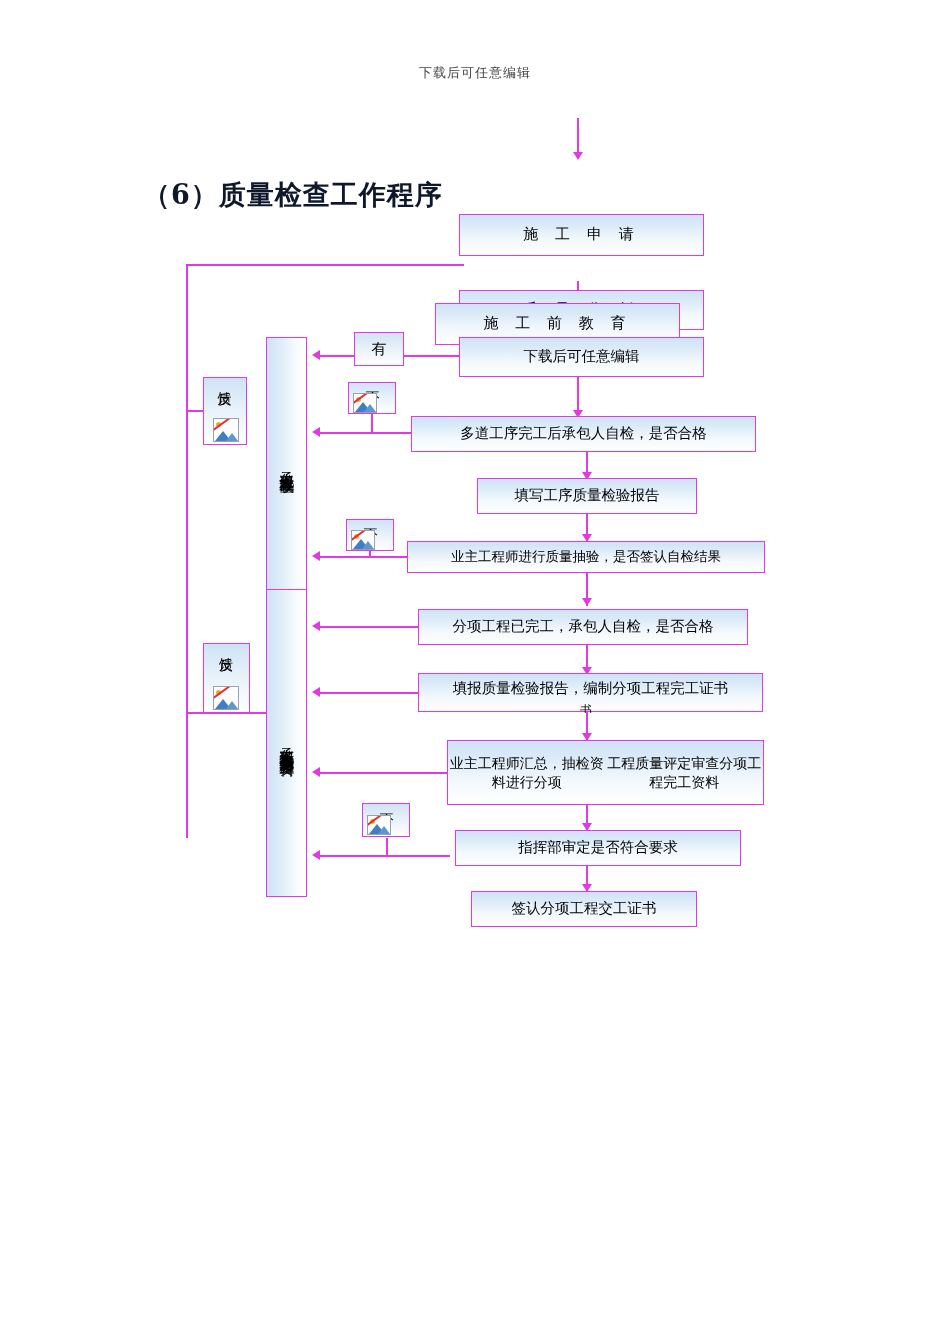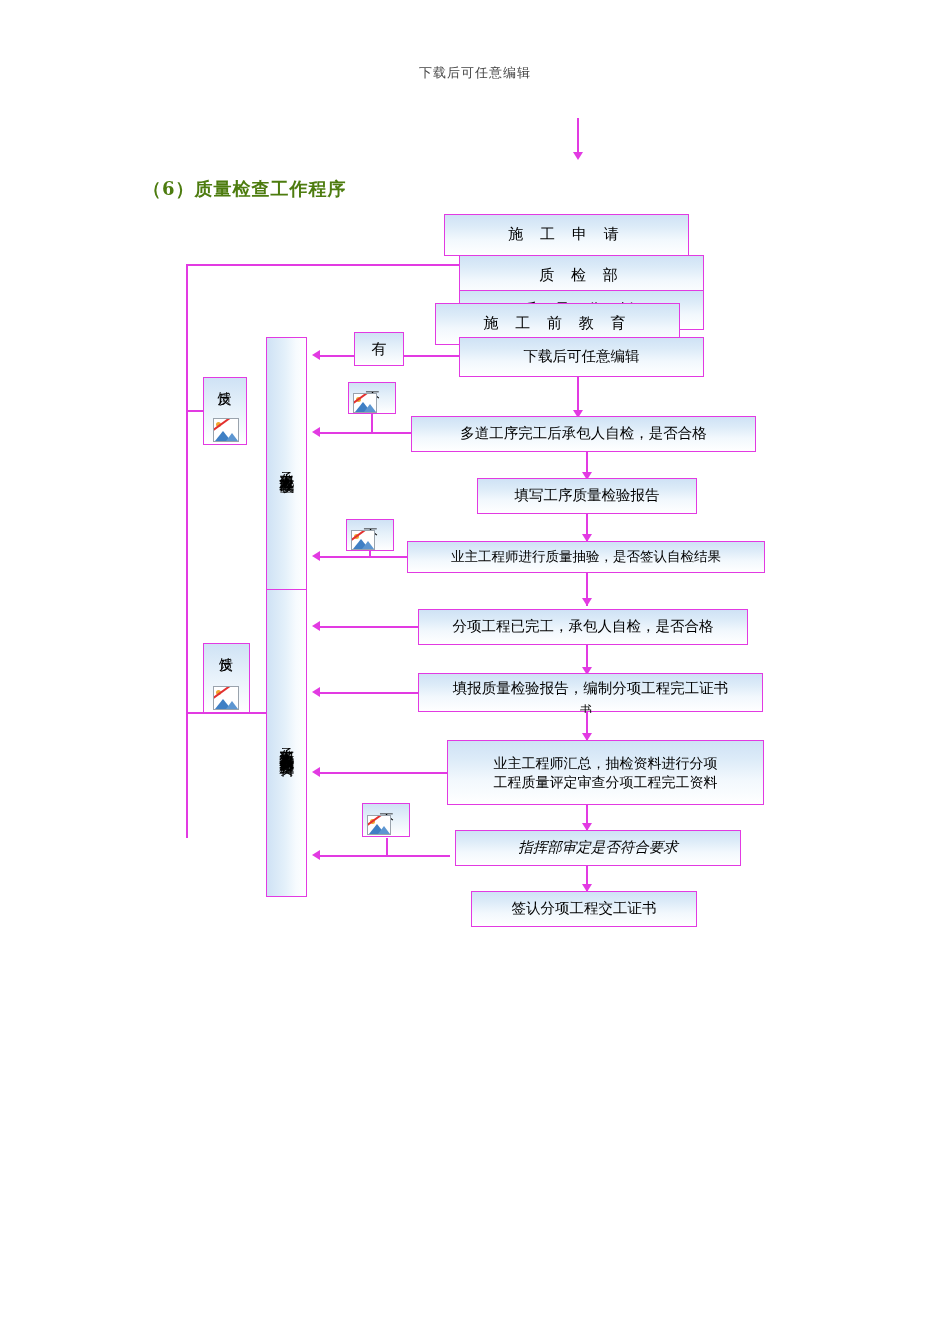--- a/index.html
+++ b/index.html
@@ -17,21 +17,21 @@
     position:absolute;left:0;top:64px;width:950px;
     text-align:center;
     font-family:"DejaVu Serif","Liberation Serif",serif;
     font-size:13px;color:#444;letter-spacing:1px;
   }
 
   
   .section-title{
     position:absolute;left:143px;top:177px;
     font-family:"DejaVu Serif","Liberation Serif",serif;
-    font-size:18px;font-weight:bold;color:#4d7c0f;
+    font-size:27px;font-weight:bold;color:#0f172a;
     letter-spacing:1px;white-space:nowrap;
   }
 
   
   .fbox{
     position:absolute;
     box-sizing:border-box;
     border:1.4px solid #e23ae2;
     background:linear-gradient(to bottom,#cfe2f5 0%,#dcebf8 28%,#f2f8fd 62%,#ffffff 100%);
     font-family:"DejaVu Serif","Liberation Serif",serif;
@@ -187,47 +187,46 @@
   <div class="ln lnv" style="left:386px;top:838px;height:17px;"></div>
 
   <div class="ln lnh" style="left:186px;top:264px;width:278px;"></div>
   <div class="ln lnv" style="left:186px;top:264px;height:148px;"></div>
   <div class="ln lnh" style="left:186px;top:410px;width:40px;"></div>
 
   <div class="ln lnv" style="left:186px;top:264px;height:572px;"></div>
   <div class="ln lnh" style="left:186px;top:712px;width:82px;"></div>
   <div class="ln lnh" style="left:186px;top:836px;width:1.6px;"></div>
 
-  <div class="fbox wide-sp" style="left:444px;top:214px;width:245px;height:42px;">施 工 申 请</div>
-
-  <div class="fbox wide-sp" style="left:459px;top:255px;width:245px;height:42px;">质 检 部</div>
+  <div class="fbox wide-sp" style="left:459px;top:214px;width:245px;height:42px;">施 工 申 请</div>
+
 
   <div class="fbox wide-sp" style="left:459px;top:290px;width:245px;height:40px;">质 量 分 析</div>
 
   <div class="fbox wide-sp" style="left:435px;top:303px;width:245px;height:42px;">施 工 前 教 育</div>
 
   <div class="fbox s14" style="left:459px;top:337px;width:245px;height:40px;">下载后可任意编辑</div>
 
   <div class="fbox s14" style="left:411px;top:416px;width:345px;height:36px;font-family:Liberation Serif, serif;">多道工序完工后承包人自检，是否合格</div>
 
   <div class="fbox s14" style="left:477px;top:478px;width:220px;height:36px;">填写工序质量检验报告</div>
 
   <div class="fbox s14" style="left:418px;top:609px;width:330px;height:36px;">分项工程已完工，承包人自检，是否合格</div>
 
   <div class="fbox s13" style="left:407px;top:541px;width:358px;height:32px;">业主工程师进行质量抽验，是否签认自检结果</div>
 
   <div class="fbox s14" style="left:418px;top:673px;width:345px;height:39px;align-items:flex-start;padding-top:6px;">填报质量检验报告，编制分项工程完工证书</div>
   <div style="position:absolute;left:580px;top:704px;font-family:'DejaVu Serif','Liberation Serif',serif;font-size:12px;color:#000;overflow:hidden;height:9px;line-height:12px;">书</div>
 
-  <div class="fbox" style="left:447px;top:740px;width:317px;height:65px;flex-direction:column;font-size:14px;line-height:1.35;">
+  <div class="fbox" style="left:447px;top:740px;width:317px;height:65px;font-size:14px;line-height:1.35;">
     <span>业主工程师汇总，抽检资料进行分项</span>
     <span>工程质量评定审查分项工程完工资料</span>
   </div>
 
-  <div class="fbox s14" style="left:455px;top:830px;width:286px;height:36px;font-style:italic;">指挥部审定是否符合要求</div>
+  <div class="fbox s14" style="left:455px;top:830px;width:286px;height:36px;">指挥部审定是否符合要求</div>
 
   <div class="fbox s14" style="left:471px;top:891px;width:226px;height:36px;">签认分项工程交工证书</div>
 
   <div class="vbox" style="left:266px;top:337px;width:41px;height:253px;">承包人返工或整改</div>
 
   <div class="vbox" style="left:266px;top:589px;width:41px;height:308px;">承包人返工整改或进一步整理资料</div>
 
   <div class="lbox" style="left:354px;top:332px;width:50px;height:34px;">有</div>
 
   <div class="lbox" style="left:348px;top:382px;width:48px;height:32px;">

